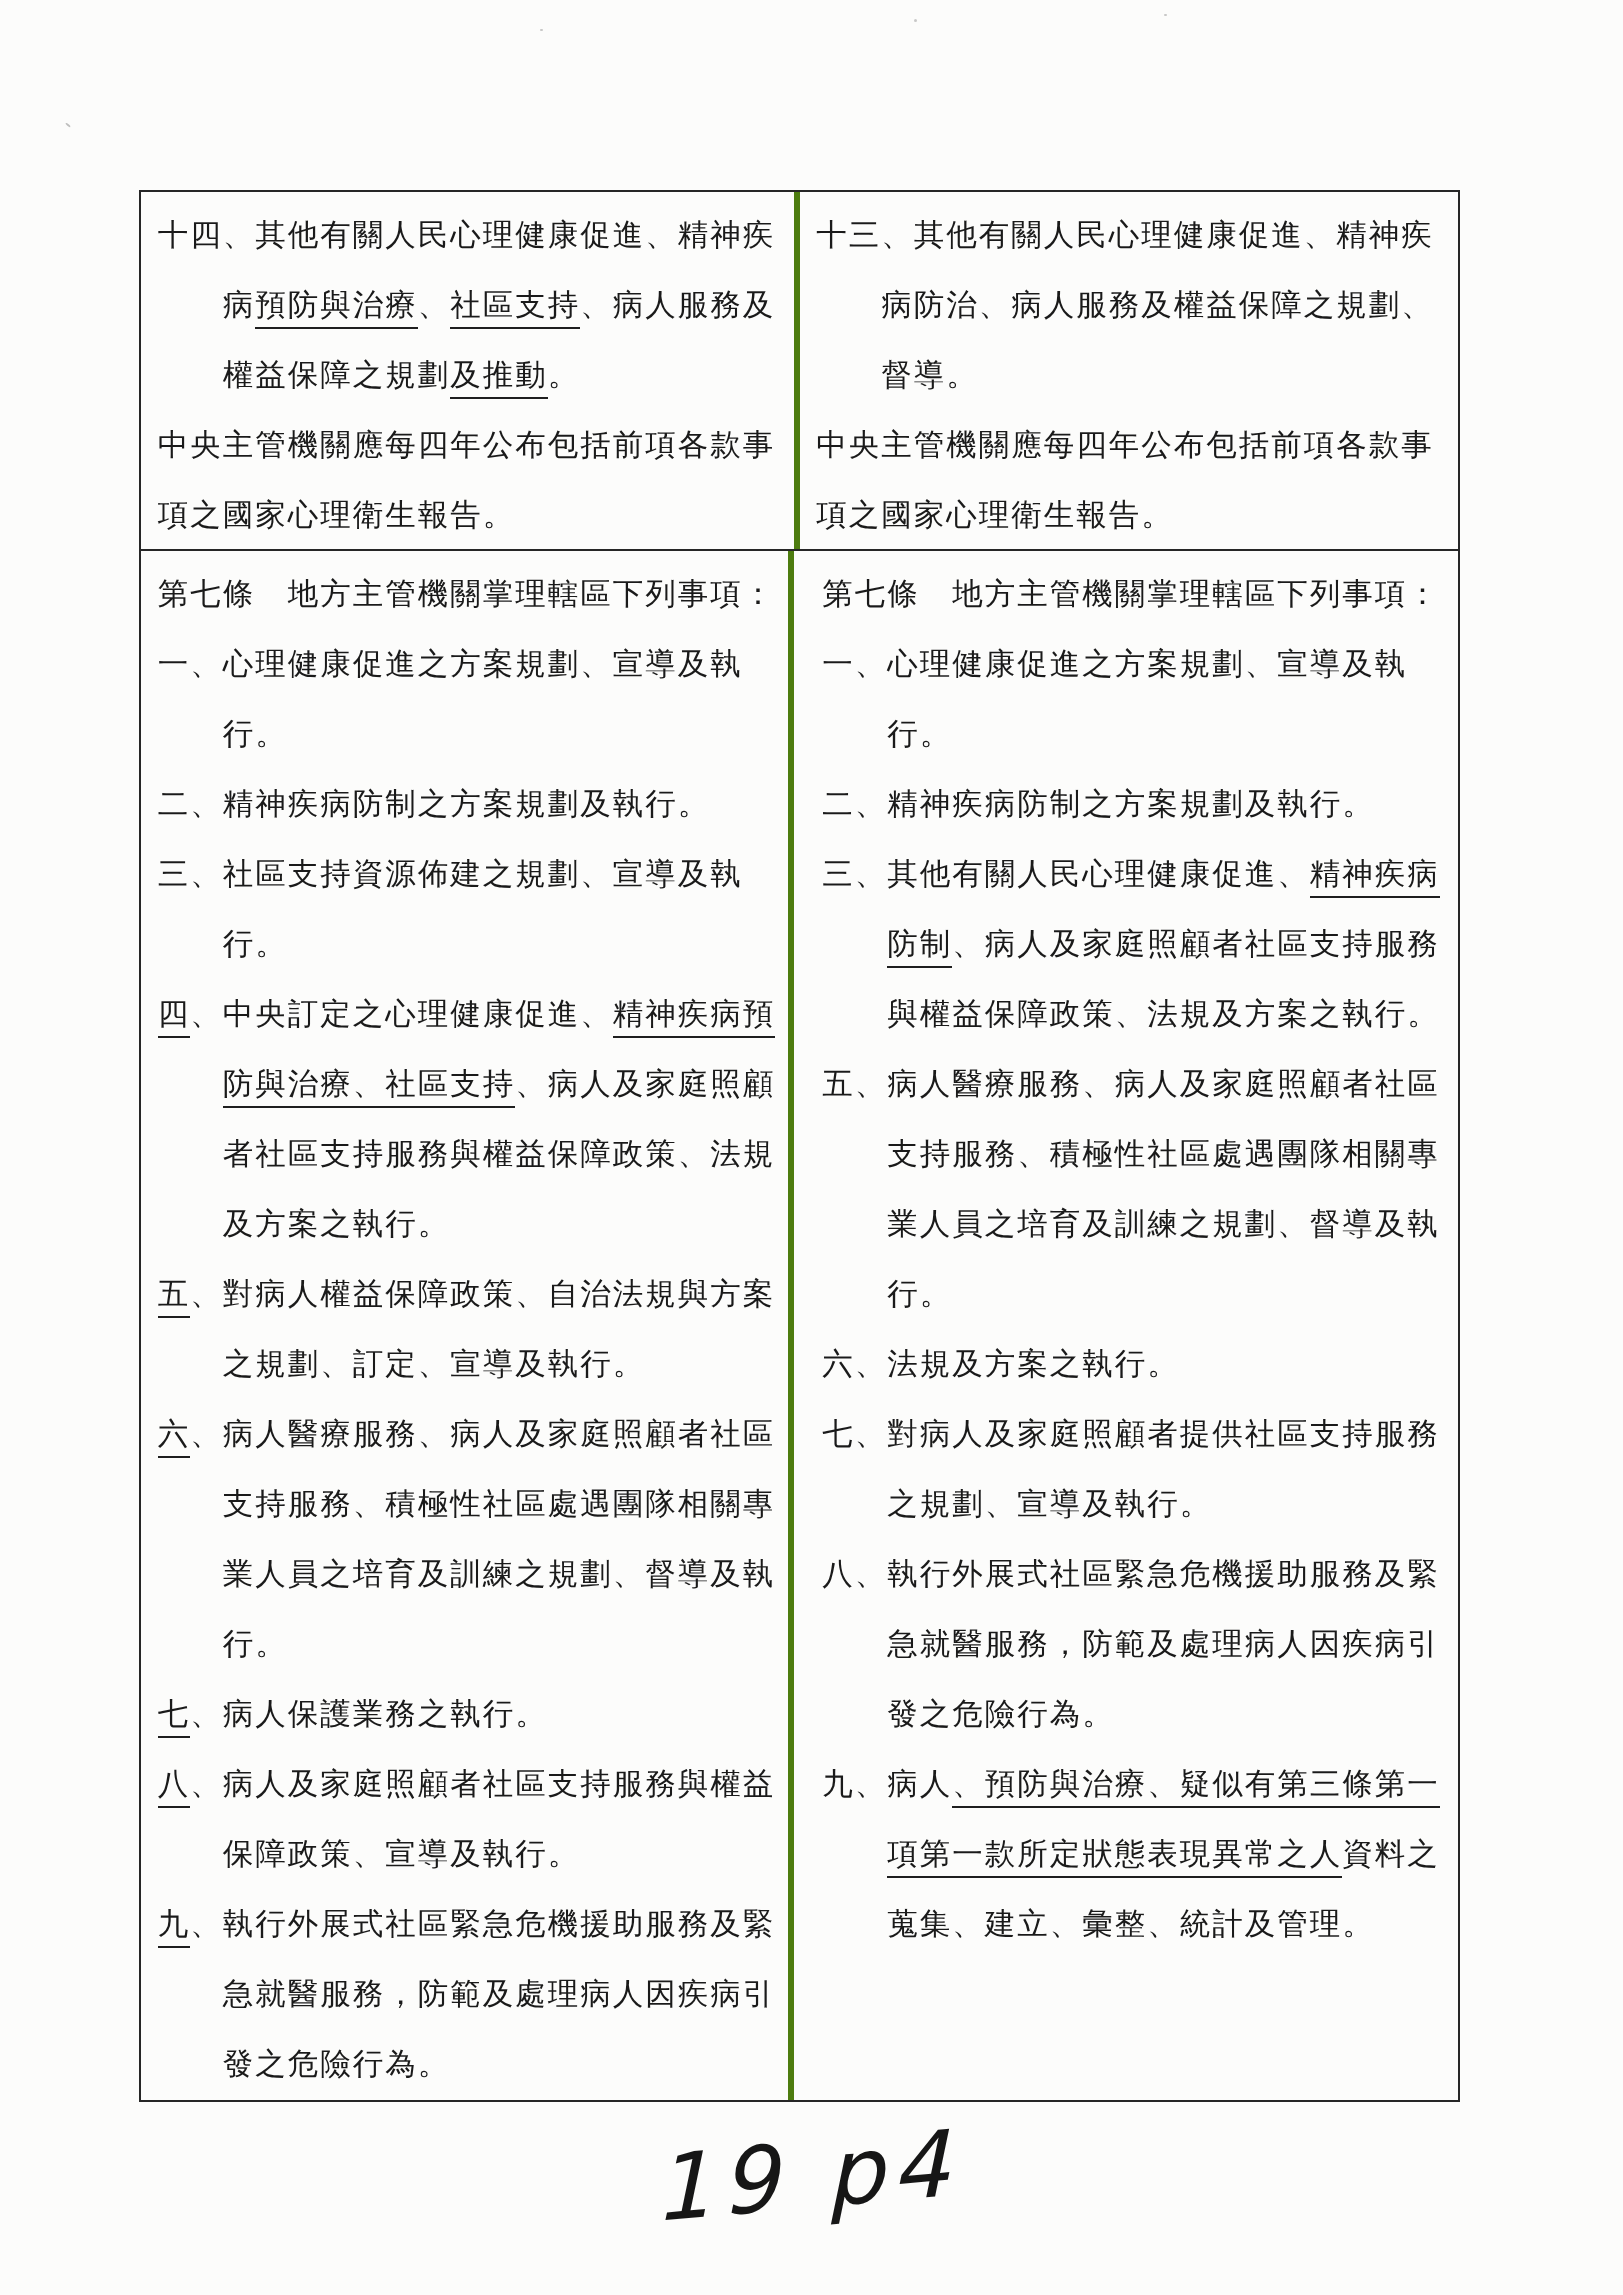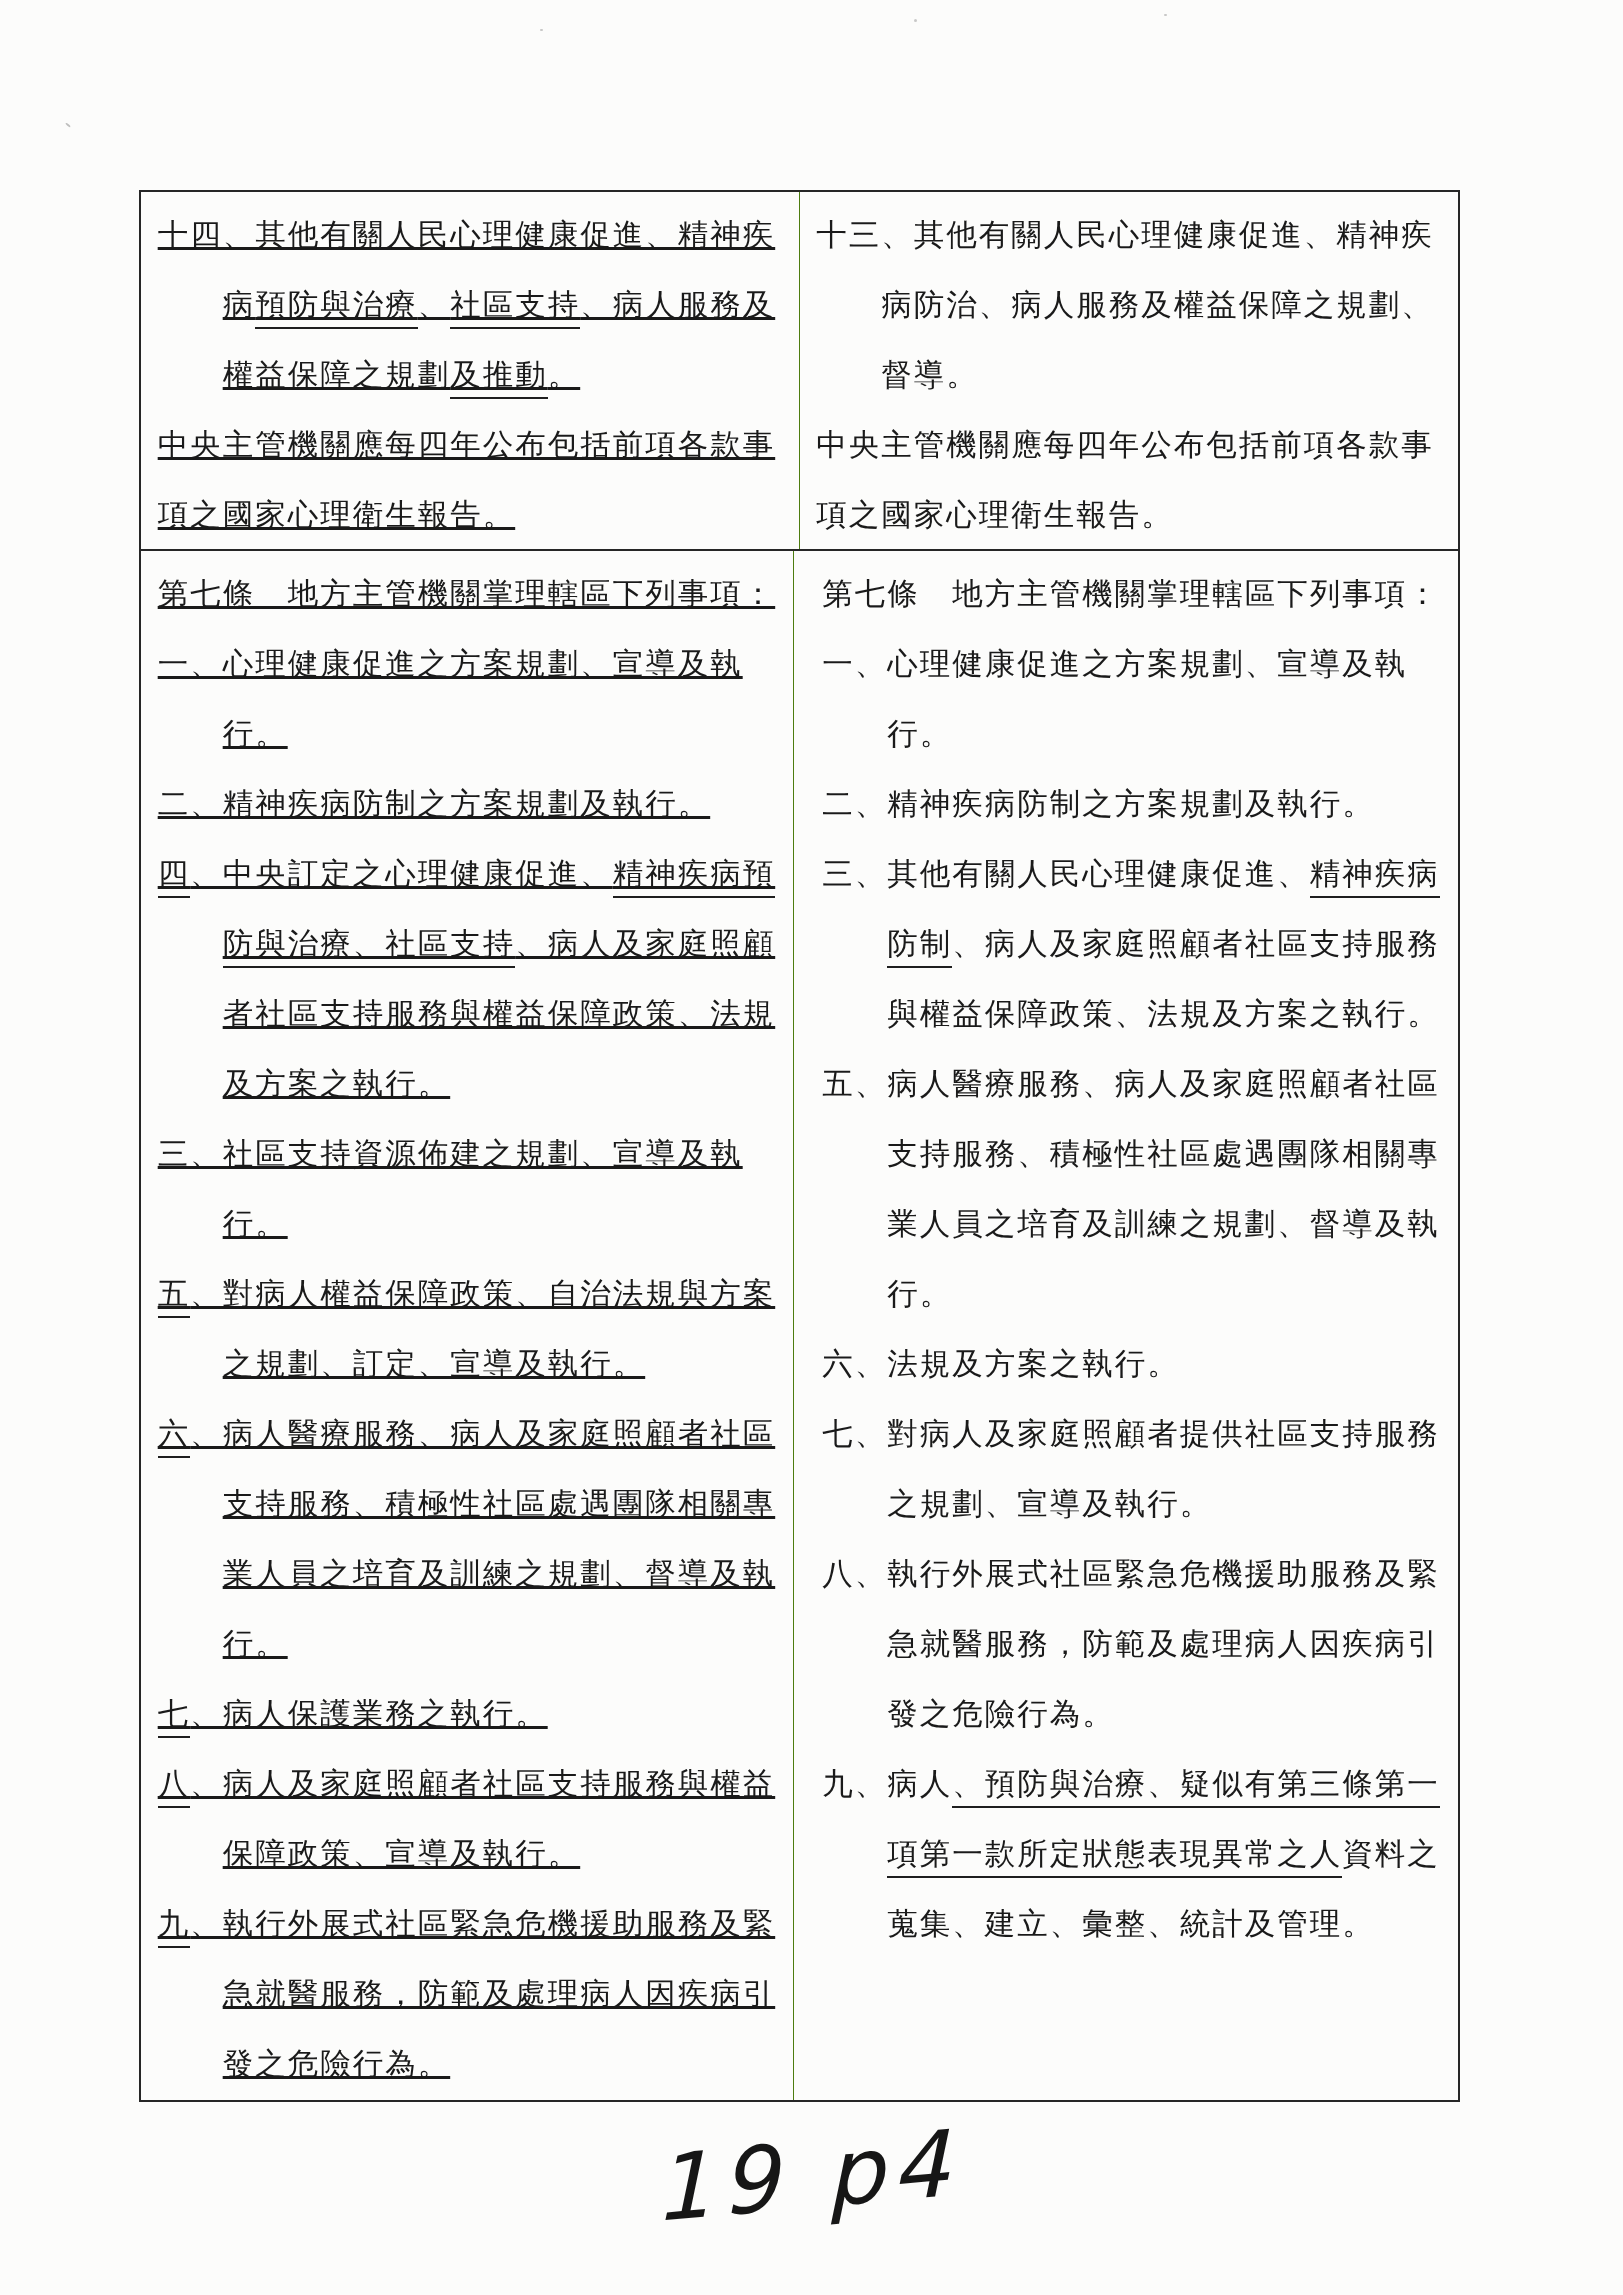--- a/index.html
+++ b/index.html
@@ -44,21 +44,21 @@
     display: grid;
     grid-template-columns: 1fr 1fr;
   }
   .trow1 { height: 357px; }
   .trow2 { height: 1549px; border-top: 2px solid #262626; gap: 12px; }
   .cell {
     padding: 7.9px 0 0 16.7px;
     overflow: hidden;
     box-sizing: border-box;
   }
-  .cell.cl { border-right: 1px solid #4d7c0f; text-decoration: underline; }
+  .cell.cl { border-right: 6px solid #4d7c0f; }
 
   .para {
     margin: 0;
     font-size: 30.5px;
     line-height: 70px;
     letter-spacing: 2px;
     max-width: 621px;
     word-break: normal;
   }
   .para.hang {
@@ -103,22 +103,22 @@
       <div class="cell">
           <p class="para hang"><span class="seg">十三、其他有關人民心理健康促進、精神疾病防治、病人服務及權益保障之規劃、督導。</span></p>
           <p class="para"><span class="seg">中央主管機關應每四年公布包括前項各款事項之國家心理衛生報告。</span></p>
         </div>
     </div>
     <div class="trow trow2">
       <div class="cell cl">
           <p class="para"><span class="seg">第七條　地方主管機關掌理轄區下列事項：</span></p>
           <p class="para hang"><span class="seg">一、心理健康促進之方案規劃、宣導及執行。</span></p>
           <p class="para hang"><span class="seg">二、精神疾病防制之方案規劃及執行。</span></p>
+          <p class="para hang"><span class="seg">三、社區支持資源佈建之規劃、宣導及執行。</span></p>
           <p class="para hang"><span class="seg u">四</span><span class="seg">、中央訂定之心理健康促進、</span><span class="seg u">精神疾病預防與治療、社區支持</span><span class="seg">、病人及家庭照顧者社區支持服務與權益保障政策、法規及方案之執行。</span></p>
-          <p class="para hang"><span class="seg">三、社區支持資源佈建之規劃、宣導及執行。</span></p>
           <p class="para hang"><span class="seg u">五</span><span class="seg">、對病人權益保障政策、自治法規與方案之規劃、訂定、宣導及執行。</span></p>
           <p class="para hang"><span class="seg u">六</span><span class="seg">、病人醫療服務、病人及家庭照顧者社區支持服務、積極性社區處遇團隊相關專業人員之培育及訓練之規劃、督導及執行。</span></p>
           <p class="para hang"><span class="seg u">七</span><span class="seg">、病人保護業務之執行。</span></p>
           <p class="para hang"><span class="seg u">八</span><span class="seg">、病人及家庭照顧者社區支持服務與權益保障政策、宣導及執行。</span></p>
           <p class="para hang"><span class="seg u">九</span><span class="seg">、執行外展式社區緊急危機援助服務及緊急就醫服務，防範及處理病人因疾病引發之危險行為。</span></p>
         </div>
       <div class="cell">
           <p class="para"><span class="seg">第七條　地方主管機關掌理轄區下列事項：</span></p>
           <p class="para hang"><span class="seg">一、心理健康促進之方案規劃、宣導及執行。</span></p>
           <p class="para hang"><span class="seg">二、精神疾病防制之方案規劃及執行。</span></p>

